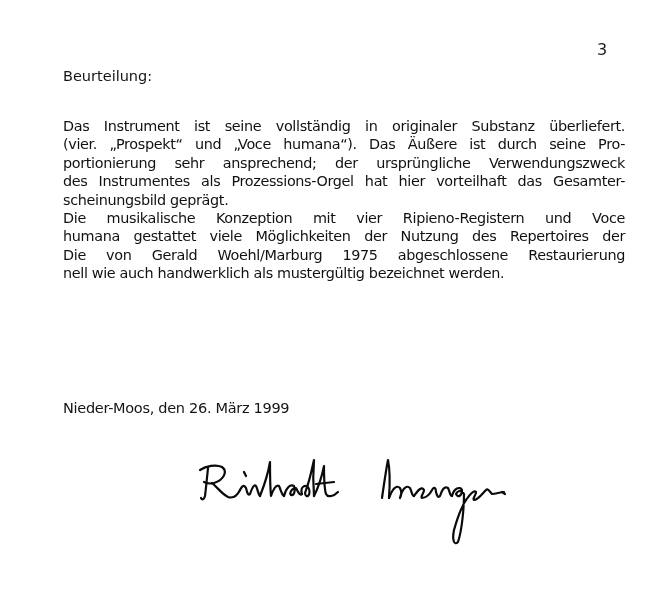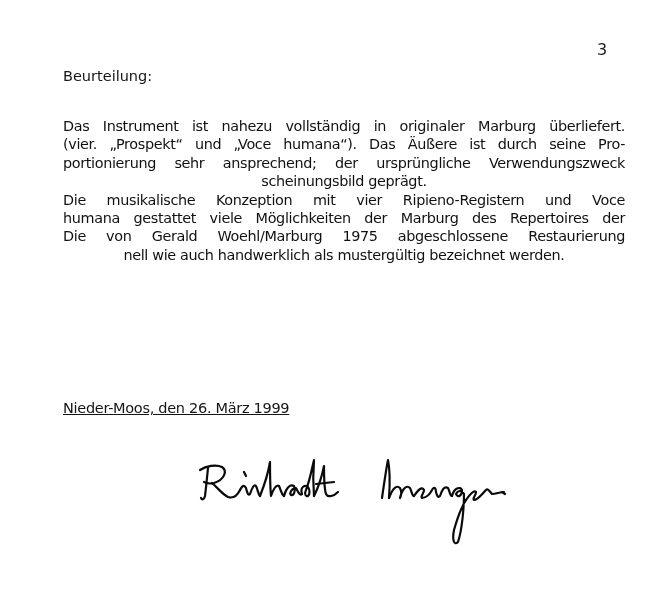--- a/index.html
+++ b/index.html
@@ -35,59 +35,58 @@
       top: 117px;
       width: 562px;
     }
     .line {
       display: block;
       height: 18.4px;
       line-height: 18.4px;
       font-size: 14.4px;
       white-space: nowrap;
       letter-spacing: -0.35px;
-      text-align: center;
     }
     .line.justify {
       text-align: justify;
       text-align-last: justify;
     }
     .place-date {
       position: absolute;
       left: 63px;
       top: 400px;
       font-size: 14.5px;
       letter-spacing: -0.3px;
       color: #151515;
-      text-decoration: underline;
     }
     .signature {
       position: absolute;
       left: 192px;
       top: 450px;
       width: 330px;
       height: 100px;
     }
   </style>
 </head>
 <body>
 
 <div>
 
   <div class="page-number">3</div>
 
   <div class="heading">Beurteilung:</div>
 
   <div class="body-text">
-    <span class="line justify">Das Instrument ist nahezu vollständig in originaler Marburg überliefert.</span>
+    <span class="line justify">Das Instrument ist seine vollständig in originaler Substanz überliefert.</span>
     <span class="line justify">(vier. „Prospekt“ und „Voce humana“). Das Äußere ist durch seine Pro-</span>
     <span class="line justify">portionierung sehr ansprechend; der ursprüngliche Verwendungszweck</span>
+    <span class="line justify">des Instrumentes als Prozessions-Orgel hat hier vorteilhaft das Gesamter-</span>
     <span class="line">scheinungsbild geprägt.</span>
     <span class="line justify">Die musikalische Konzeption mit vier Ripieno-Registern und Voce</span>
-    <span class="line justify">humana gestattet viele Möglichkeiten der Marburg des Repertoires der</span>
+    <span class="line justify">humana gestattet viele Möglichkeiten der Nutzung des Repertoires der</span>
     <span class="line justify">Die von Gerald Woehl/Marburg 1975 abgeschlossene Restaurierung</span>
     <span class="line">nell wie auch handwerklich als mustergültig bezeichnet werden.</span>
   </div>
 
   <div class="place-date">Nieder-Moos, den 26. März 1999</div>
 
   <div class="signature" title="Reinhardt Menger">
     <svg width="330" height="100" viewBox="0 0 330 100" fill="none" stroke="#0a0a0a" stroke-width="2.2" stroke-linecap="round" stroke-linejoin="round">
 
       <path d="M8 20 C14 16 24 14 30 17 C36 21 32 30 22 33 C18 34 14 33 12 32"></path>

